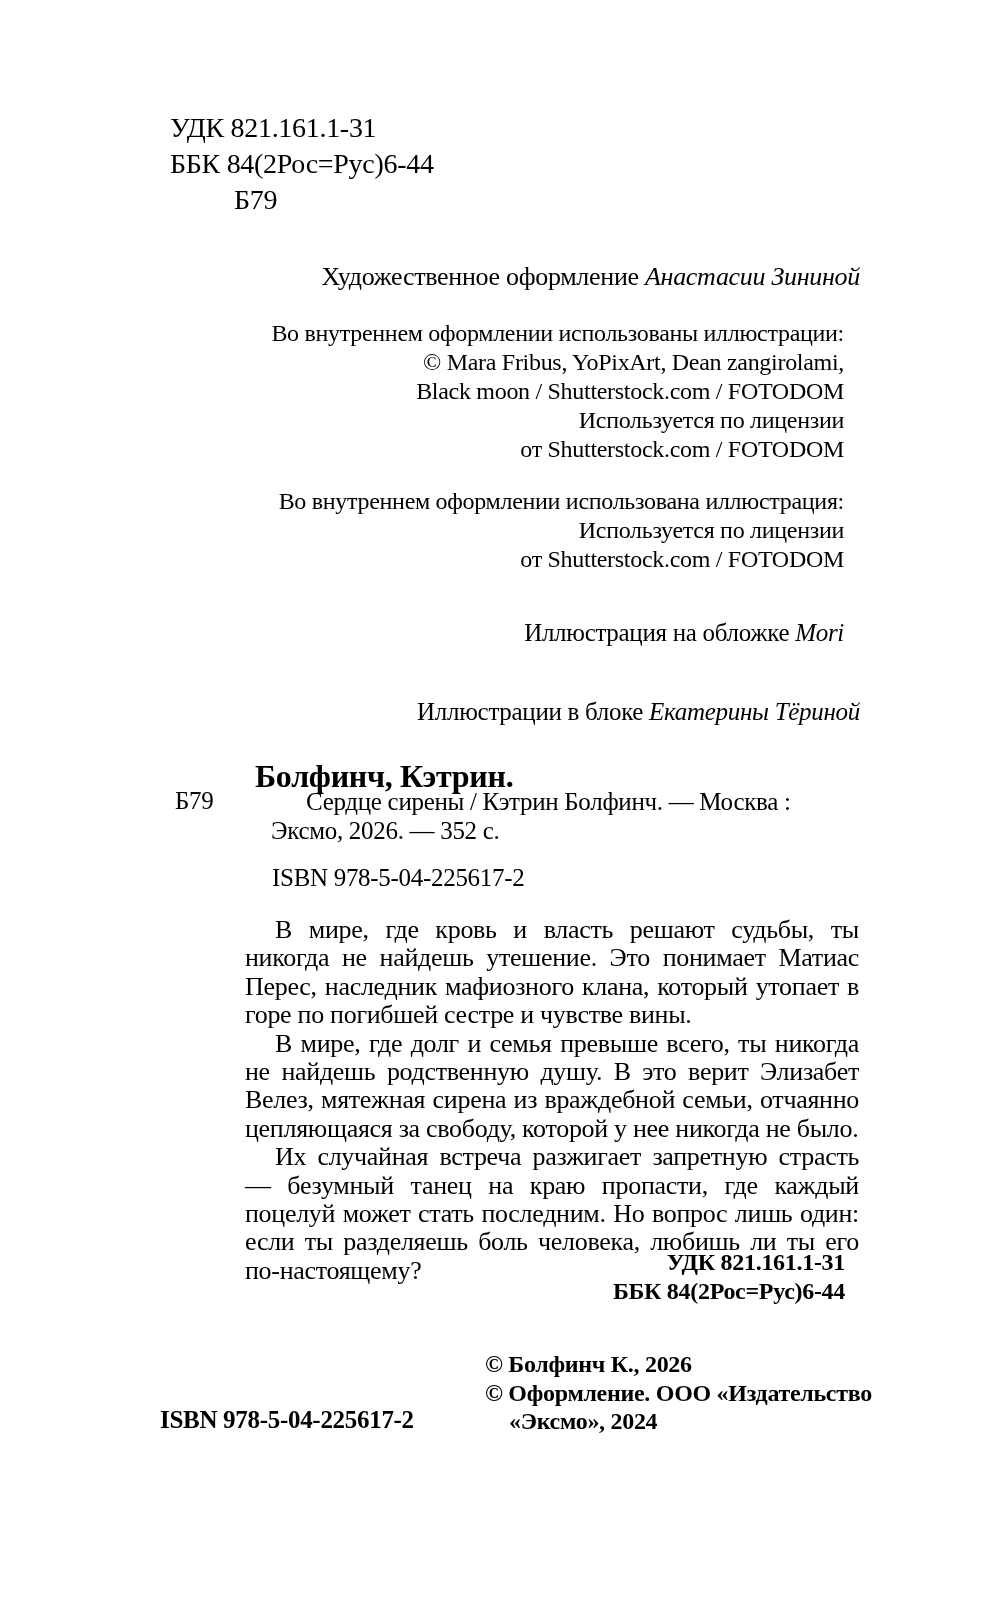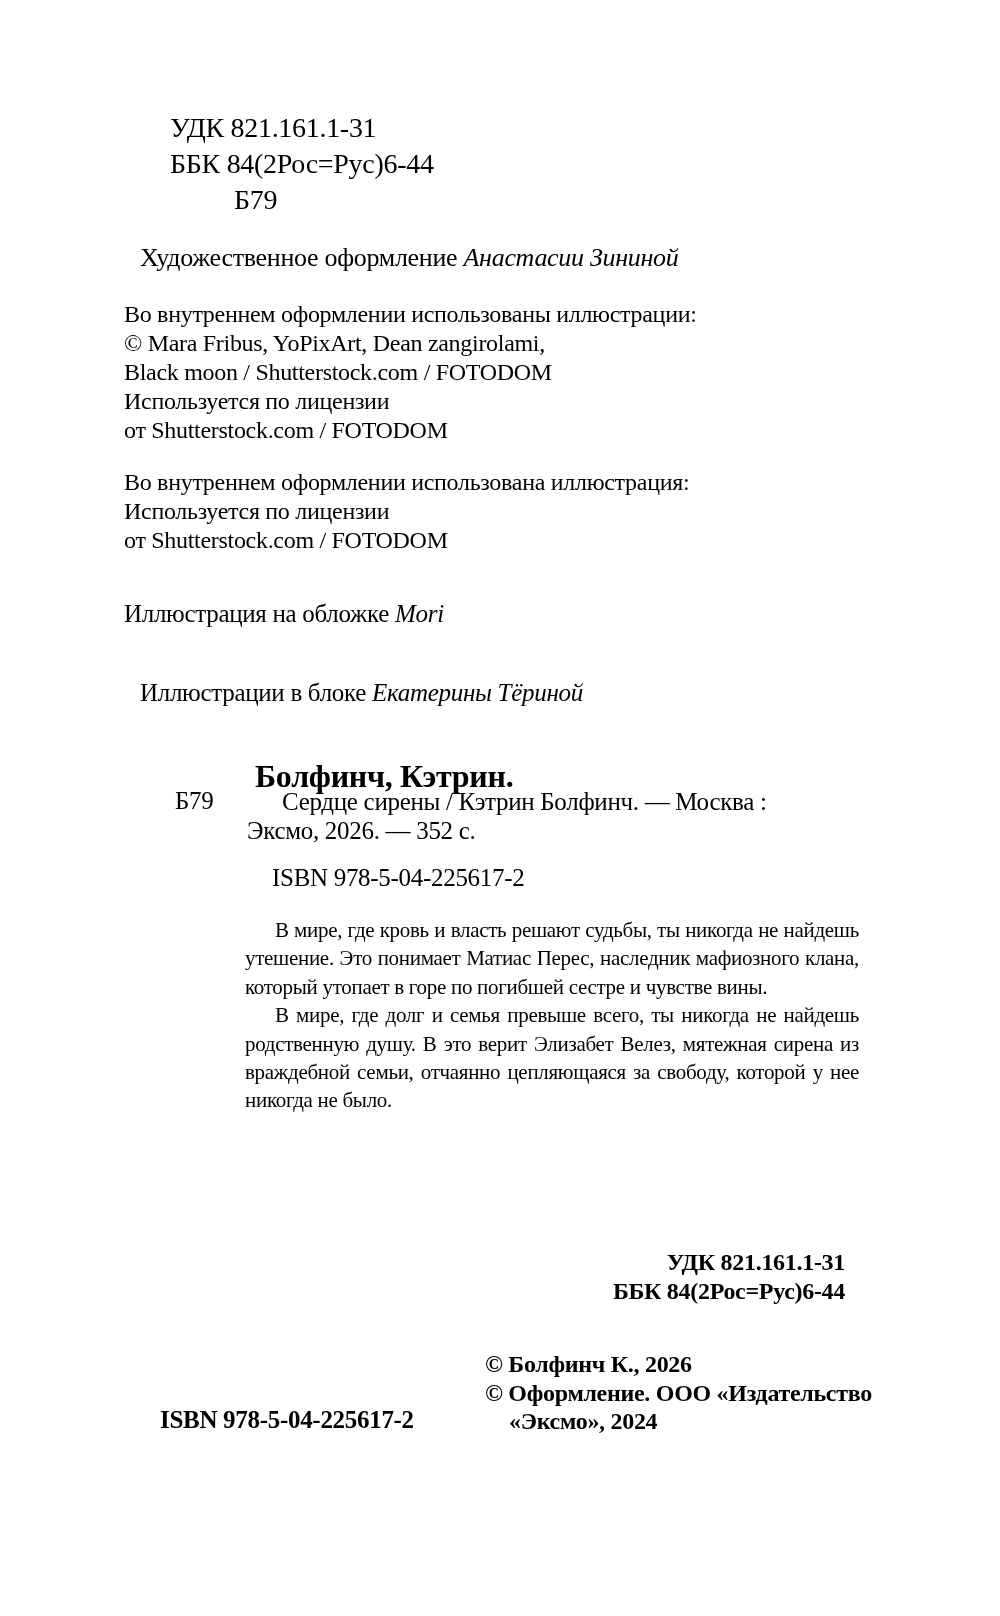--- a/index.html
+++ b/index.html
@@ -7,21 +7,21 @@
   body {
     width: 1000px;
     height: 1616px;
     position: relative;
     font-family: "Liberation Serif", serif;
     color: #000000;
     letter-spacing: -0.3px;
     overflow: hidden;
   }
   .abs { position: absolute; }
-  .c { text-align: left; }
+  .c { text-align: right; margin-top: 19px; }
   .r { text-align: right; }
   .b { font-weight: bold; }
   .i { font-style: italic; }
 
   
   .header-codes { left: 170px; top: 110px; font-size: 28px; line-height: 36px; }
   .header-codes .code-b79 { padding-left: 64px; }
 
   
   .design-credit { left: 140px; top: 243px; width: 720px; font-size: 26px; }
@@ -29,26 +29,26 @@
   .credit-block { left: 124px; width: 720px; font-size: 24px; line-height: 29px; }
   .credit-block-1 { top: 300px; }
   .credit-block-2 { top: 468px; }
 
   .cover-credit { left: 124px; top: 600px; width: 720px; font-size: 25px; }
   .block-credit { left: 140px; top: 679px; width: 720px; font-size: 25px; }
 
   
   .catalog-author { left: 255px; top: 758px; font-size: 32px; }
   .catalog-code  { left: 175px; top: 787px; font-size: 25px; }
-  .catalog-entry { left: 247px; top: 787px; width: 620px; font-size: 25px; line-height: 29px; }
+  .catalog-entry { left: 271px; top: 787px; width: 620px; font-size: 25px; line-height: 29px; }
   .catalog-entry .first-line { padding-left: 35px; }
   .catalog-isbn  { left: 272px; top: 864px; font-size: 25px; }
 
   
-  .annotation { left: 245px; top: 916px; width: 614px; font-size: 21px; line-height: 28.4px; }
+  .annotation { left: 245px; top: 916px; width: 614px; font-size: 26px; line-height: 28.4px; }
   .annotation p {
     text-align: justify;
     text-indent: 30px;
   }
 
   
   .footer-codes { left: 440px; top: 1248px; width: 405px; font-size: 24px; line-height: 29px; }
 
   
   .copyright { left: 485px; top: 1350px; font-size: 24px; line-height: 28.5px; }
@@ -97,20 +97,21 @@
   <div class="abs catalog-code">Б79</div>
   <section class="abs catalog-entry">
     <div class="first-line">Сердце сирены / Кэтрин Болфинч. — Москва :</div>
     <div>Эксмо, 2026. — 352 с.</div>
   </section>
   <div class="abs catalog-isbn">ISBN 978-5-04-225617-2</div>
 
   <section class="abs annotation">
     <p>В мире, где кровь и власть решают судьбы, ты никогда не найдешь утешение. Это понимает Матиас Перес, наследник мафиозного клана, который утопает в горе по погибшей сестре и чувстве вины.</p>
     <p>В мире, где долг и семья превыше всего, ты никогда не найдешь родственную душу. В это верит Элизабет Велез, мятежная сирена из враждебной семьи, отчаянно цепляющаяся за свободу, которой у нее никогда не было.</p>
+    <p>Их случайная встреча разжигает запретную страсть — безумный танец на краю пропасти, где каждый поцелуй может стать последним. Но вопрос лишь один: если ты разделяешь боль человека, любишь ли ты его по-настоящему?</p>
   </section>
 
   <section class="abs r b footer-codes">
     <div>УДК 821.161.1-31</div>
     <div>ББК 84(2Рос=Рус)6-44</div>
   </section>
 
   <section class="abs b copyright">
     <div>© Болфинч К., 2026</div>
     <div>© Оформление. ООО «Издательство</div>

